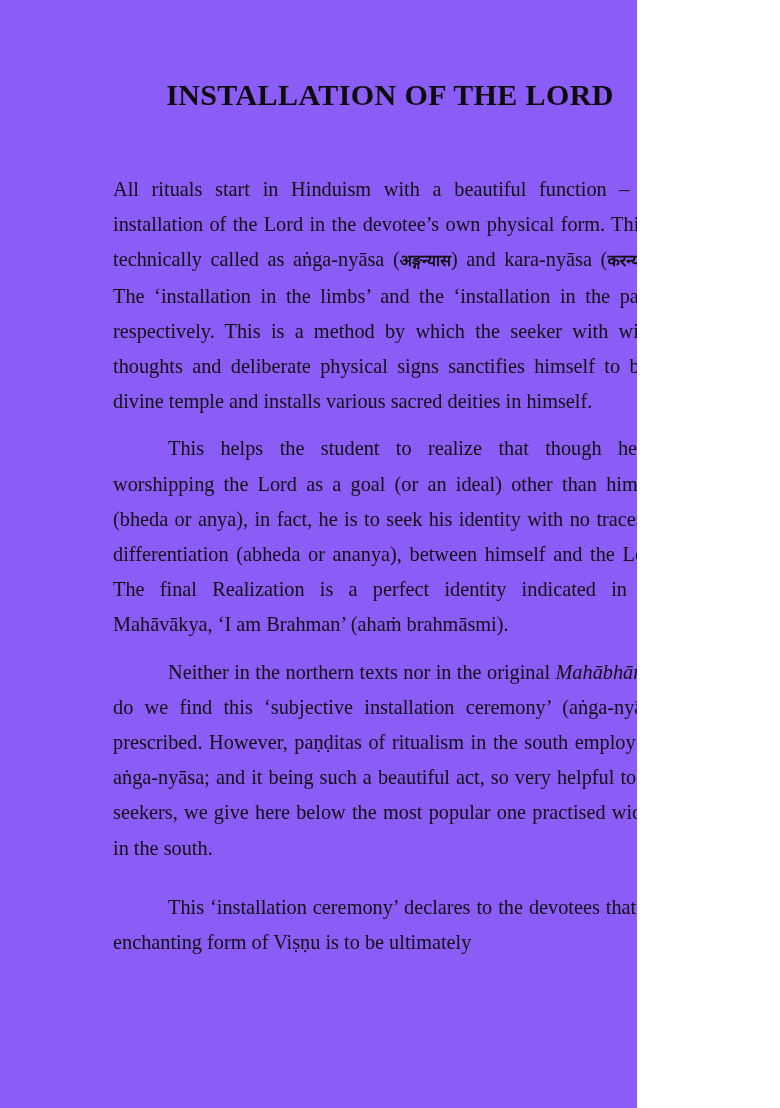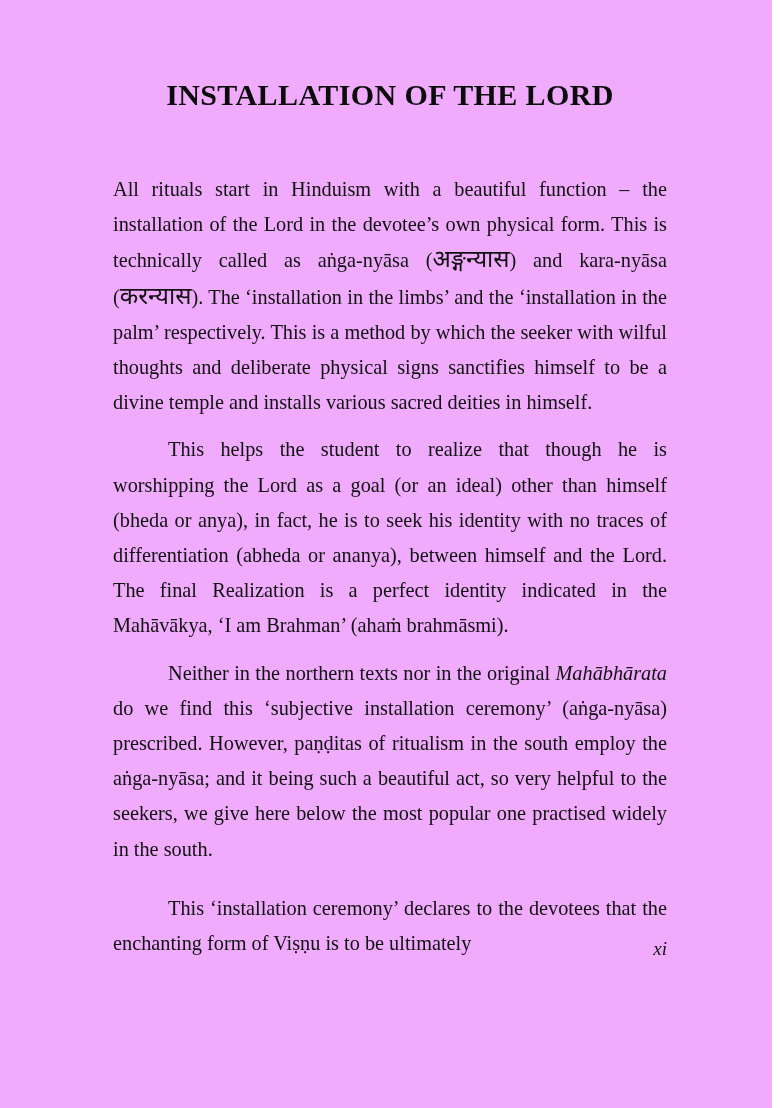--- a/index.html
+++ b/index.html
@@ -2,23 +2,23 @@
 <html><head>
 <meta charset="utf-8">
 <style>
   html, body {
     margin: 0;
     padding: 0;
     background: #ffffff;
   }
   .page {
     position: relative;
-    width: 772px;
+    width: 637px;
     height: 1108px;
-    background: #f0abfc;
+    background: #8b5cf6;
     overflow: hidden;
     box-sizing: border-box;
   }
   .content {
     position: absolute;
     left: 113px;
     top: 0;
     width: 554px;
   }
   .chapter-title {
@@ -50,21 +50,22 @@
   .p-indent {
     text-indent: 55px;
     margin-top: 12px;
   }
   .p-last {
     text-indent: 55px;
     margin-top: 24px;
   }
   .deva {
     font-family: "Liberation Serif", "DejaVu Serif", serif;
-    font-size: 24px;
+    font-size: 16px;
+    font-weight: bold;
   }
   .ital {
   }
   .folio {
     position: absolute;
     left: 113px;
     top: 938px;
     width: 554px;
     text-align: right;
     font-family: "Liberation Serif", "DejaVu Serif", serif;

